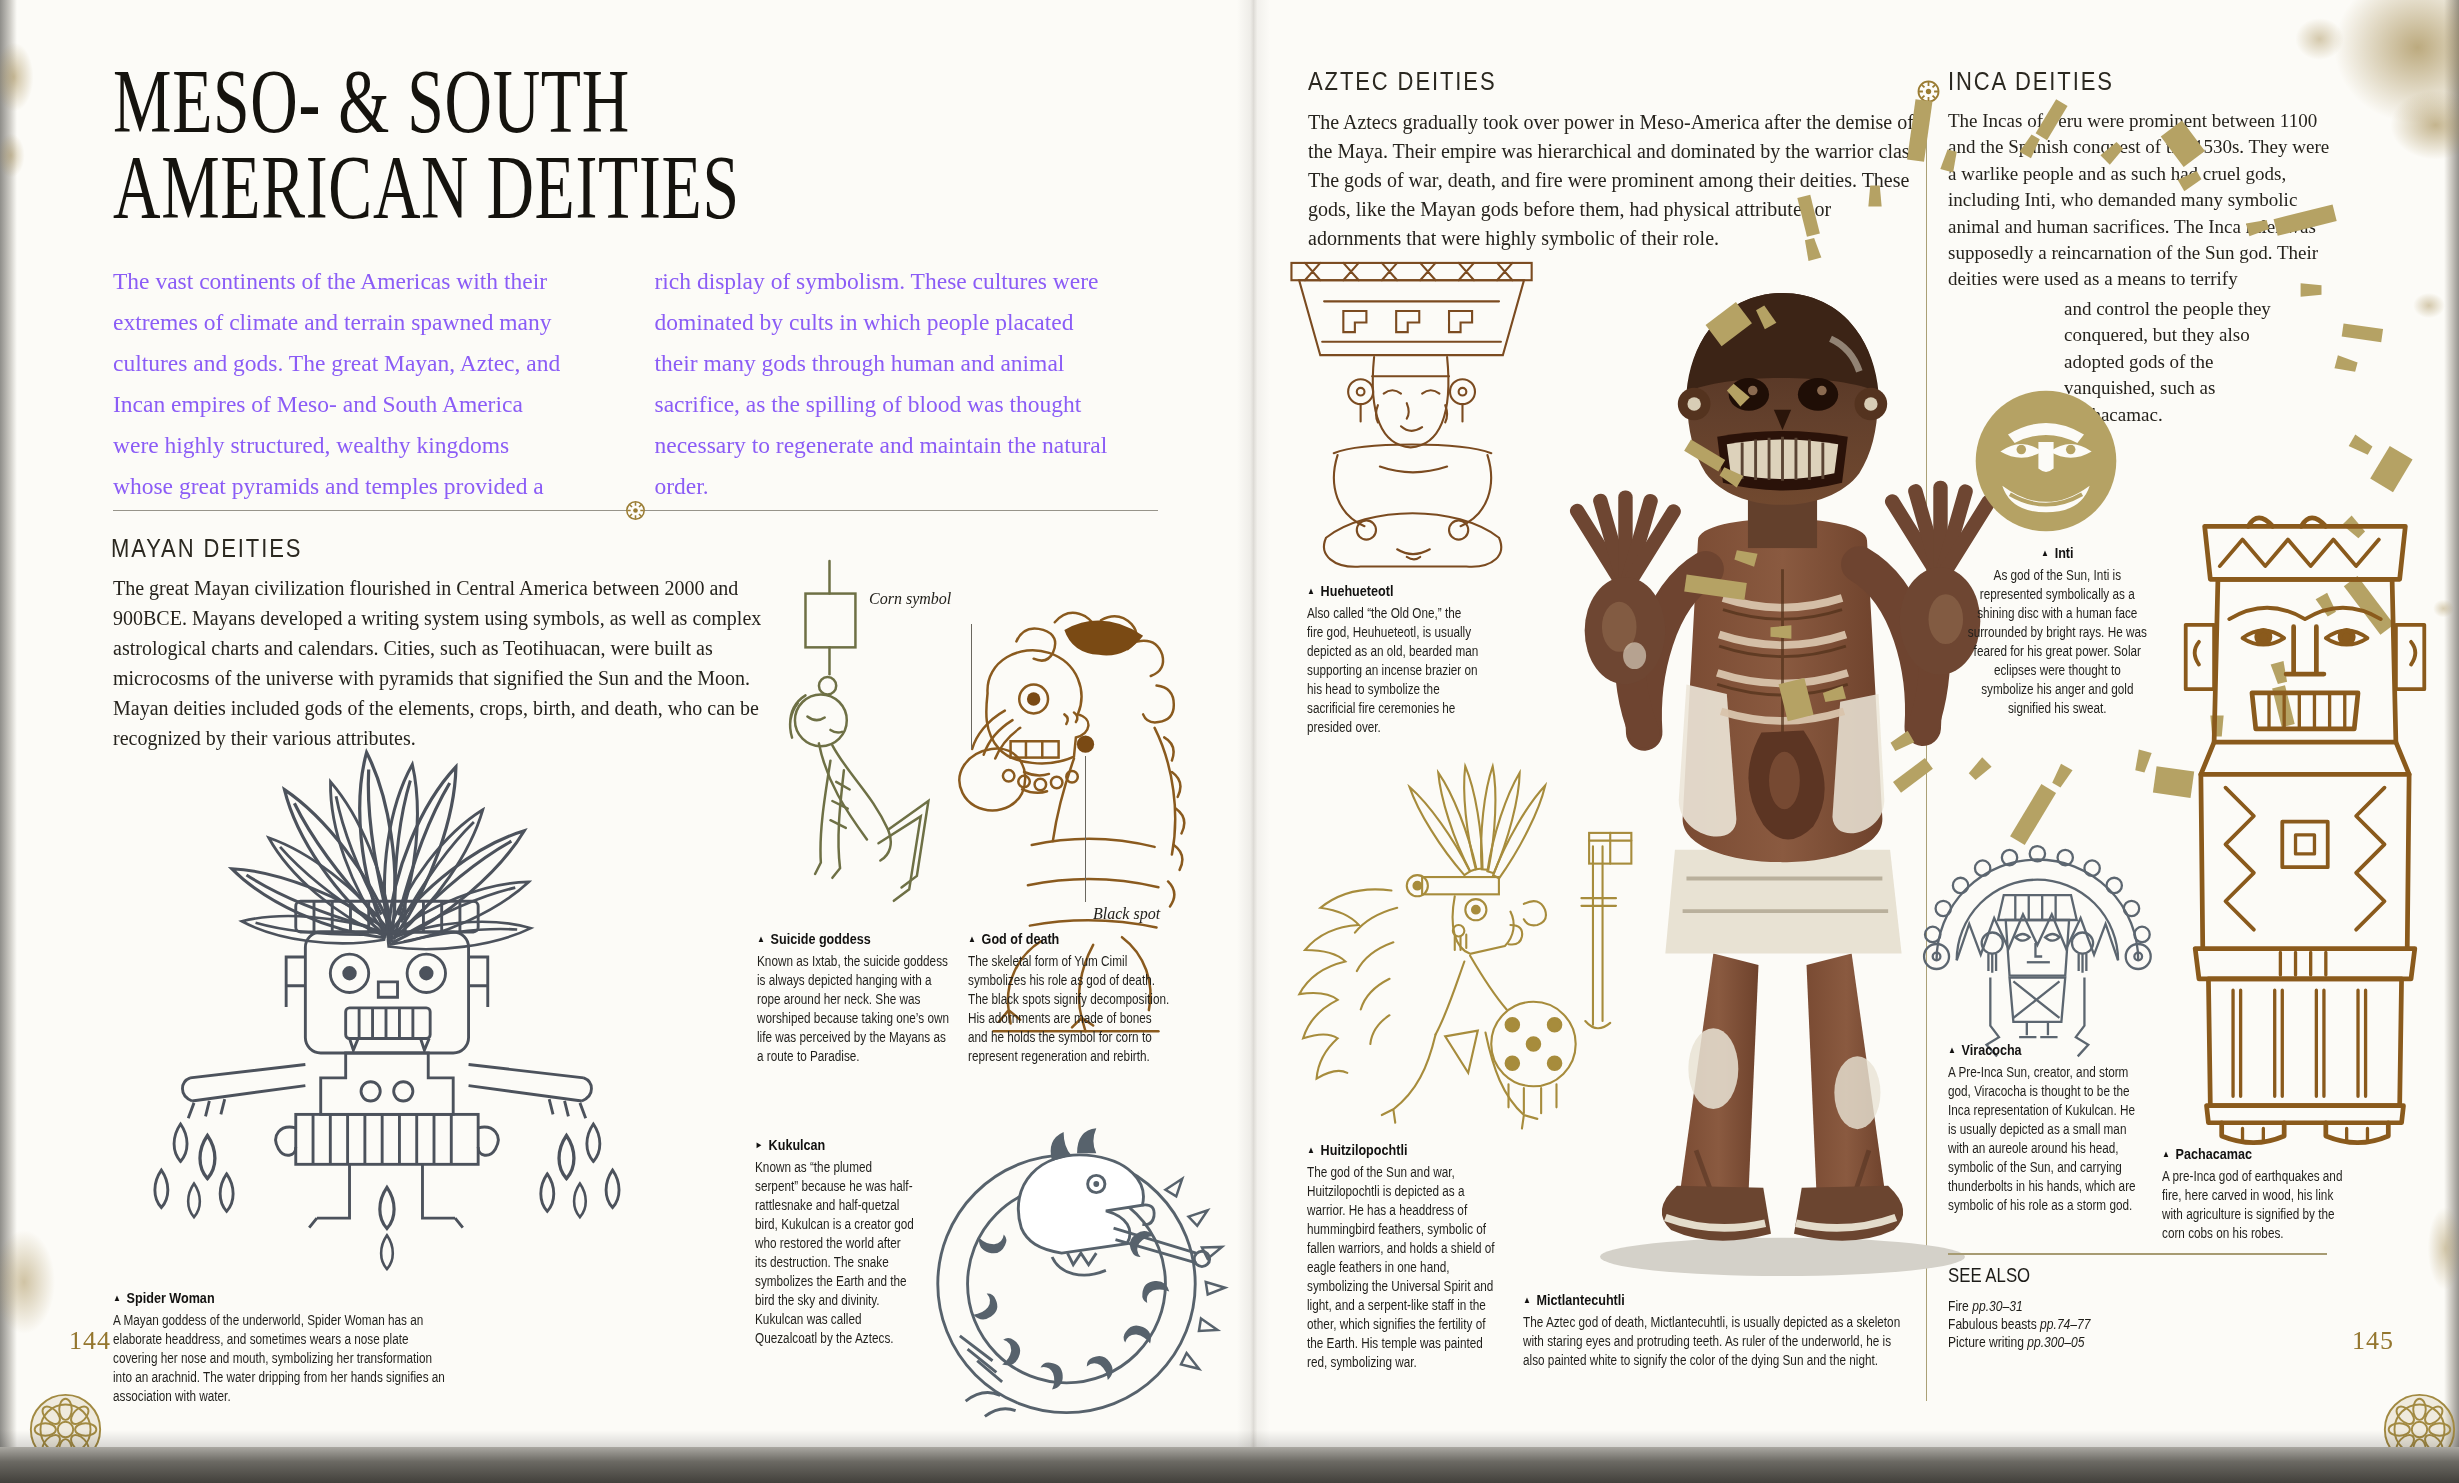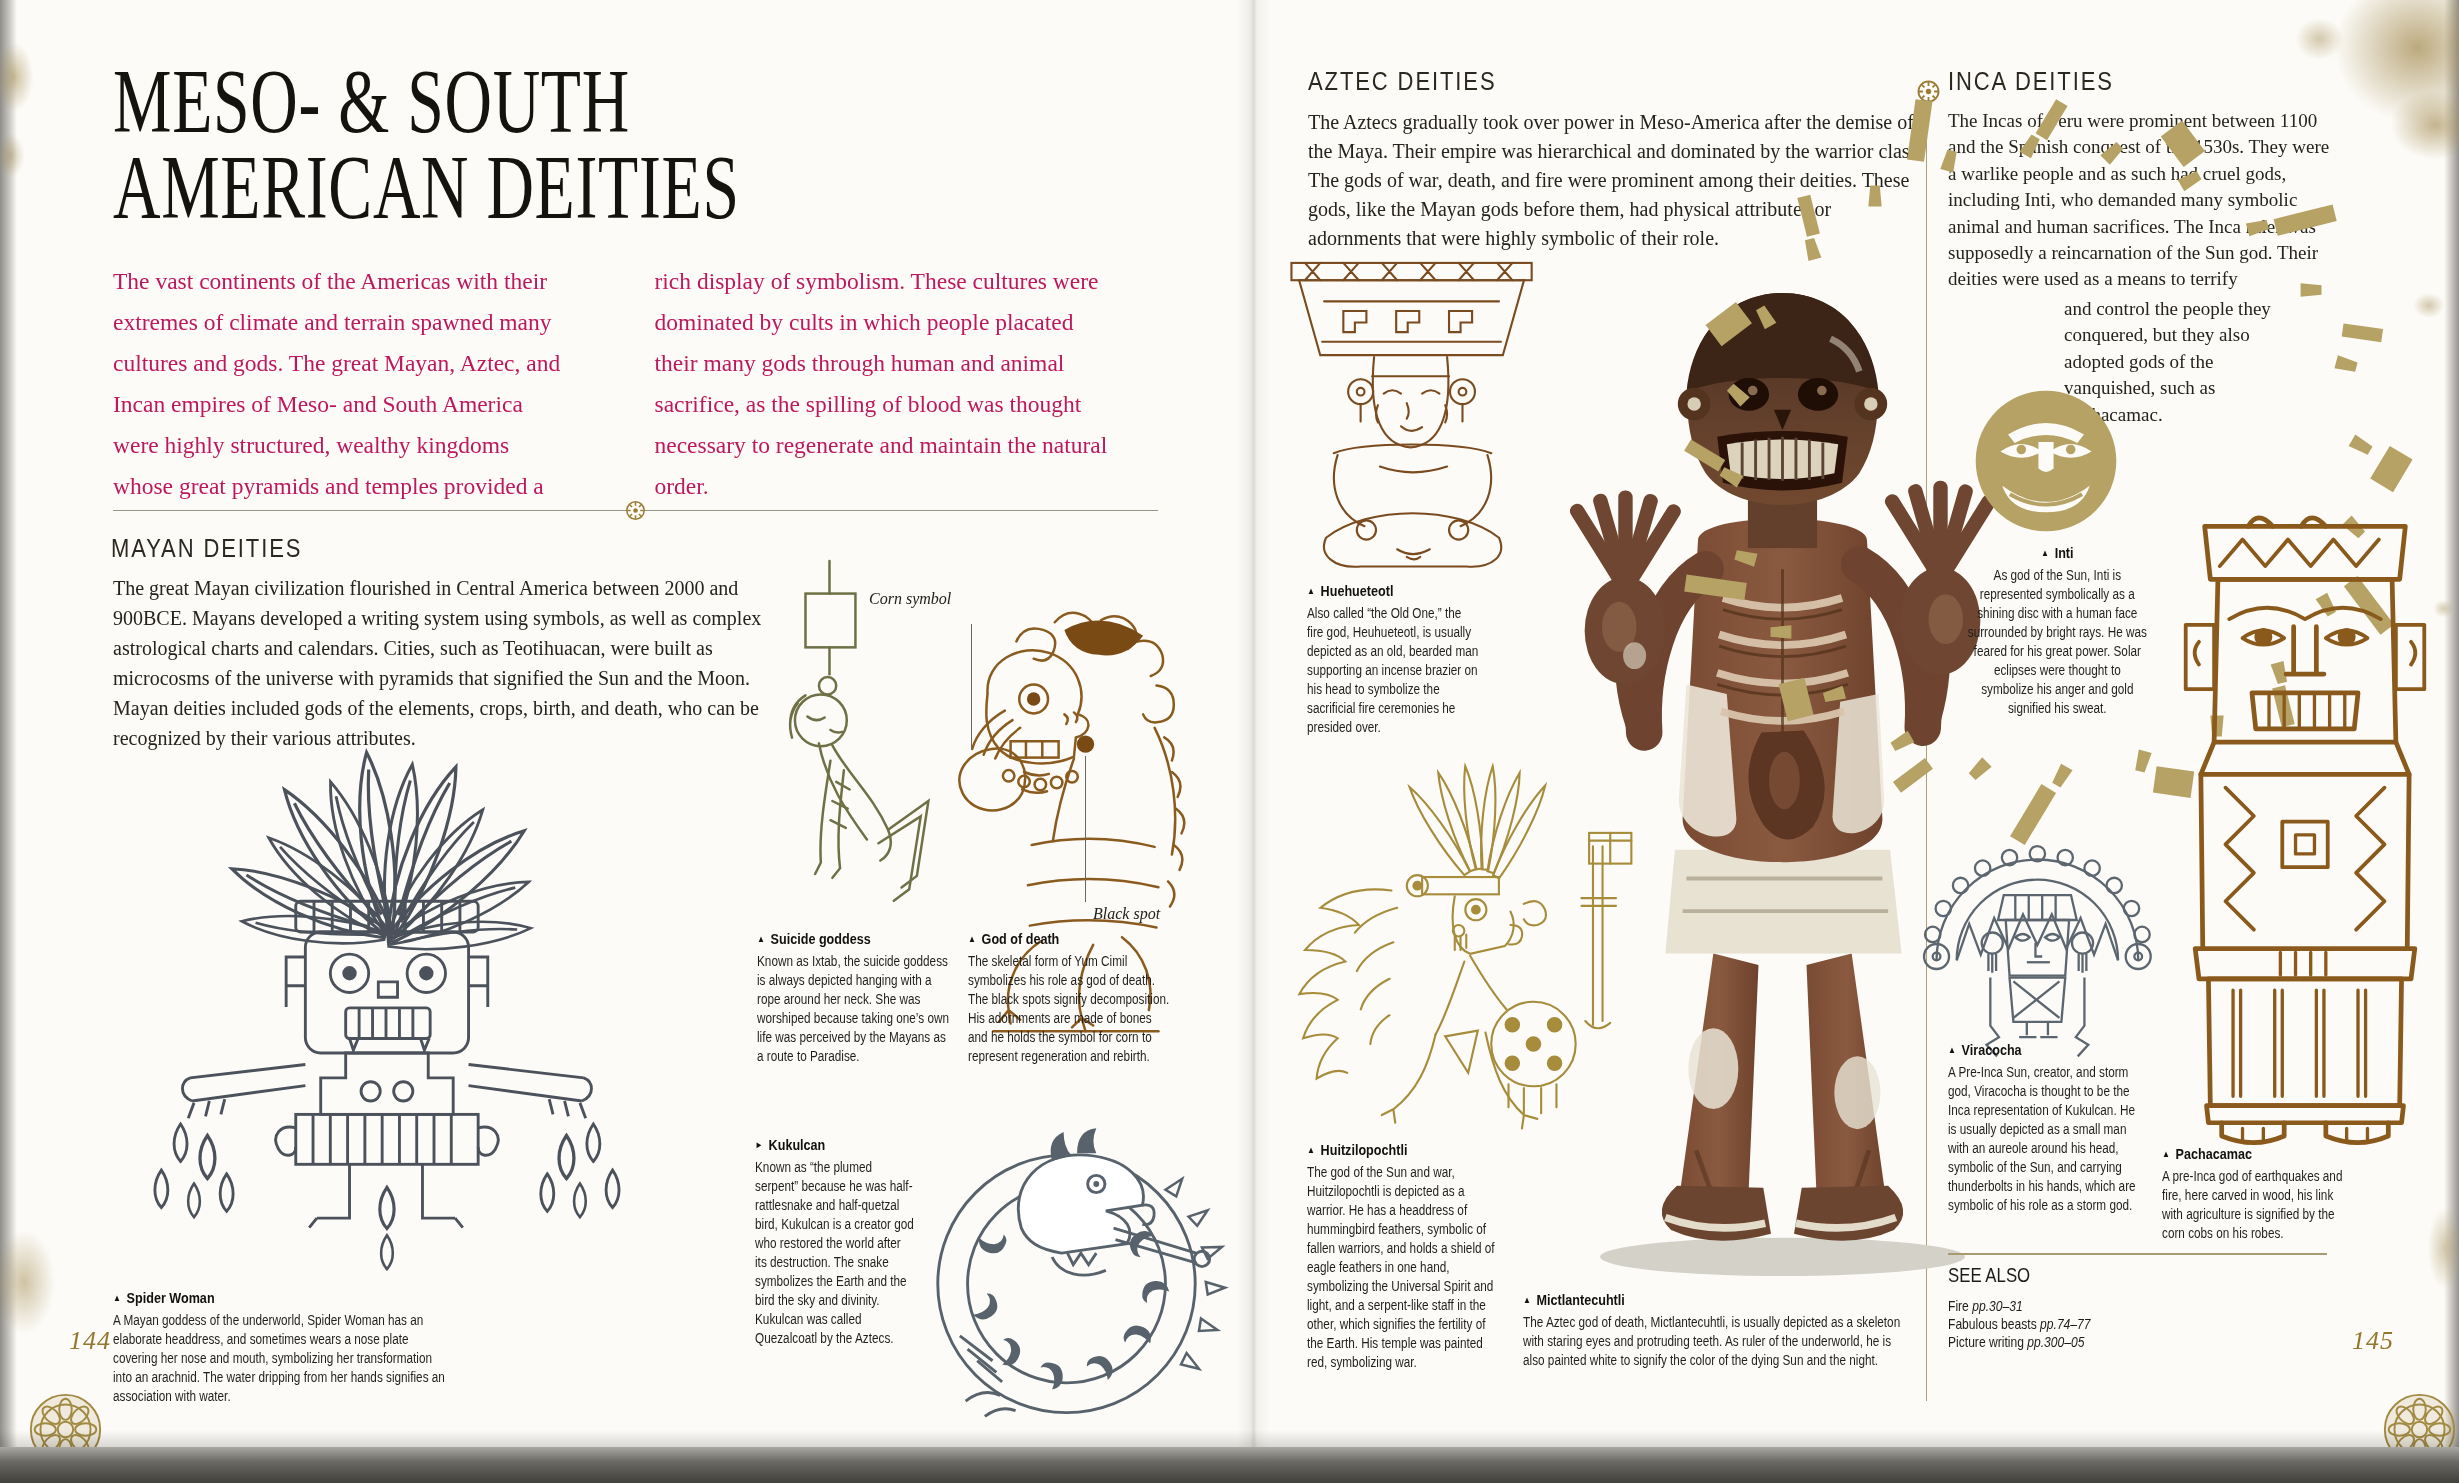--- a/index.html
+++ b/index.html
@@ -7,21 +7,21 @@
          font-family:"Liberation Serif","DejaVu Serif",serif;}
   .abs{position:absolute;}
 
   
   .title-line{position:absolute;left:113px;font-size:90px;line-height:92px;color:#15130e;
               transform:scaleX(.73);transform-origin:0 0;white-space:nowrap;letter-spacing:1px;}
 
   
   .intro{position:absolute;left:113px;top:261px;width:995px;height:259px;
          column-count:2;column-gap:88px;column-fill:balance;
-         font-size:23.5px;line-height:41px;color:#be185d;}
+         font-size:23.5px;line-height:41px;color:#8b5cf6;}
 
   
   .sec-head{position:absolute;font-family:"Liberation Sans","DejaVu Sans",sans-serif;
             font-size:22px;letter-spacing:1.9px;color:#2b2820;transform:scaleY(1.18);
             transform-origin:0 100%;white-space:nowrap;}
 
   .sec-body{position:absolute;font-size:20px;line-height:30px;color:#26231d;}
 
   
   .cap{position:absolute;transform:scaleX(.84);transform-origin:0 0;
@@ -30,21 +30,21 @@
   .mk{font-size:9.6px;position:relative;top:-1.9px;margin-right:6.7px;}
   .cap-text{font-size:14px;line-height:19px;}
 
   .lbl{position:absolute;font-style:italic;font-size:16px;color:#23211c;white-space:nowrap;}
   .leader{position:absolute;width:1.4px;background:#6a675f;}
 
   .rule-h{position:absolute;height:1.4px;background:#97948a;}
   .rule-gold{position:absolute;height:1.9px;background:#a79b72;}
   .divider-v{position:absolute;width:1.4px;background:#aba076;}
 
-  .pagenum{position:absolute;font-size:26px;color:#94762e;letter-spacing:1px;font-style:italic;}
+  .pagenum{position:absolute;font-size:26px;color:#94762e;letter-spacing:1px;}
 
   .gutter{position:absolute;left:1237px;top:0;width:33px;height:1447px;
     background:linear-gradient(90deg,rgba(60,52,40,0) 0%,rgba(60,52,40,.07) 40%,rgba(60,52,40,.16) 50%,rgba(60,52,40,.05) 62%,rgba(60,52,40,0) 100%);}
   .edgeL{position:absolute;left:0;top:0;width:17.3px;height:1447px;
     background:linear-gradient(90deg,#8f8e8a,#c9c7c1 55%,rgba(255,255,255,0));}
   .edgeR{position:absolute;right:0;top:0;width:15.4px;height:1447px;
     background:linear-gradient(270deg,#95938e,#cfccc5 55%,rgba(255,255,255,0));}
   .botshadow{position:absolute;left:0;top:1430px;width:2459px;height:17.3px;
     background:linear-gradient(180deg,rgba(0,0,0,0),rgba(0,0,0,.14));}
   .botbar{position:absolute;left:0;top:1447px;width:2459px;height:37px;

